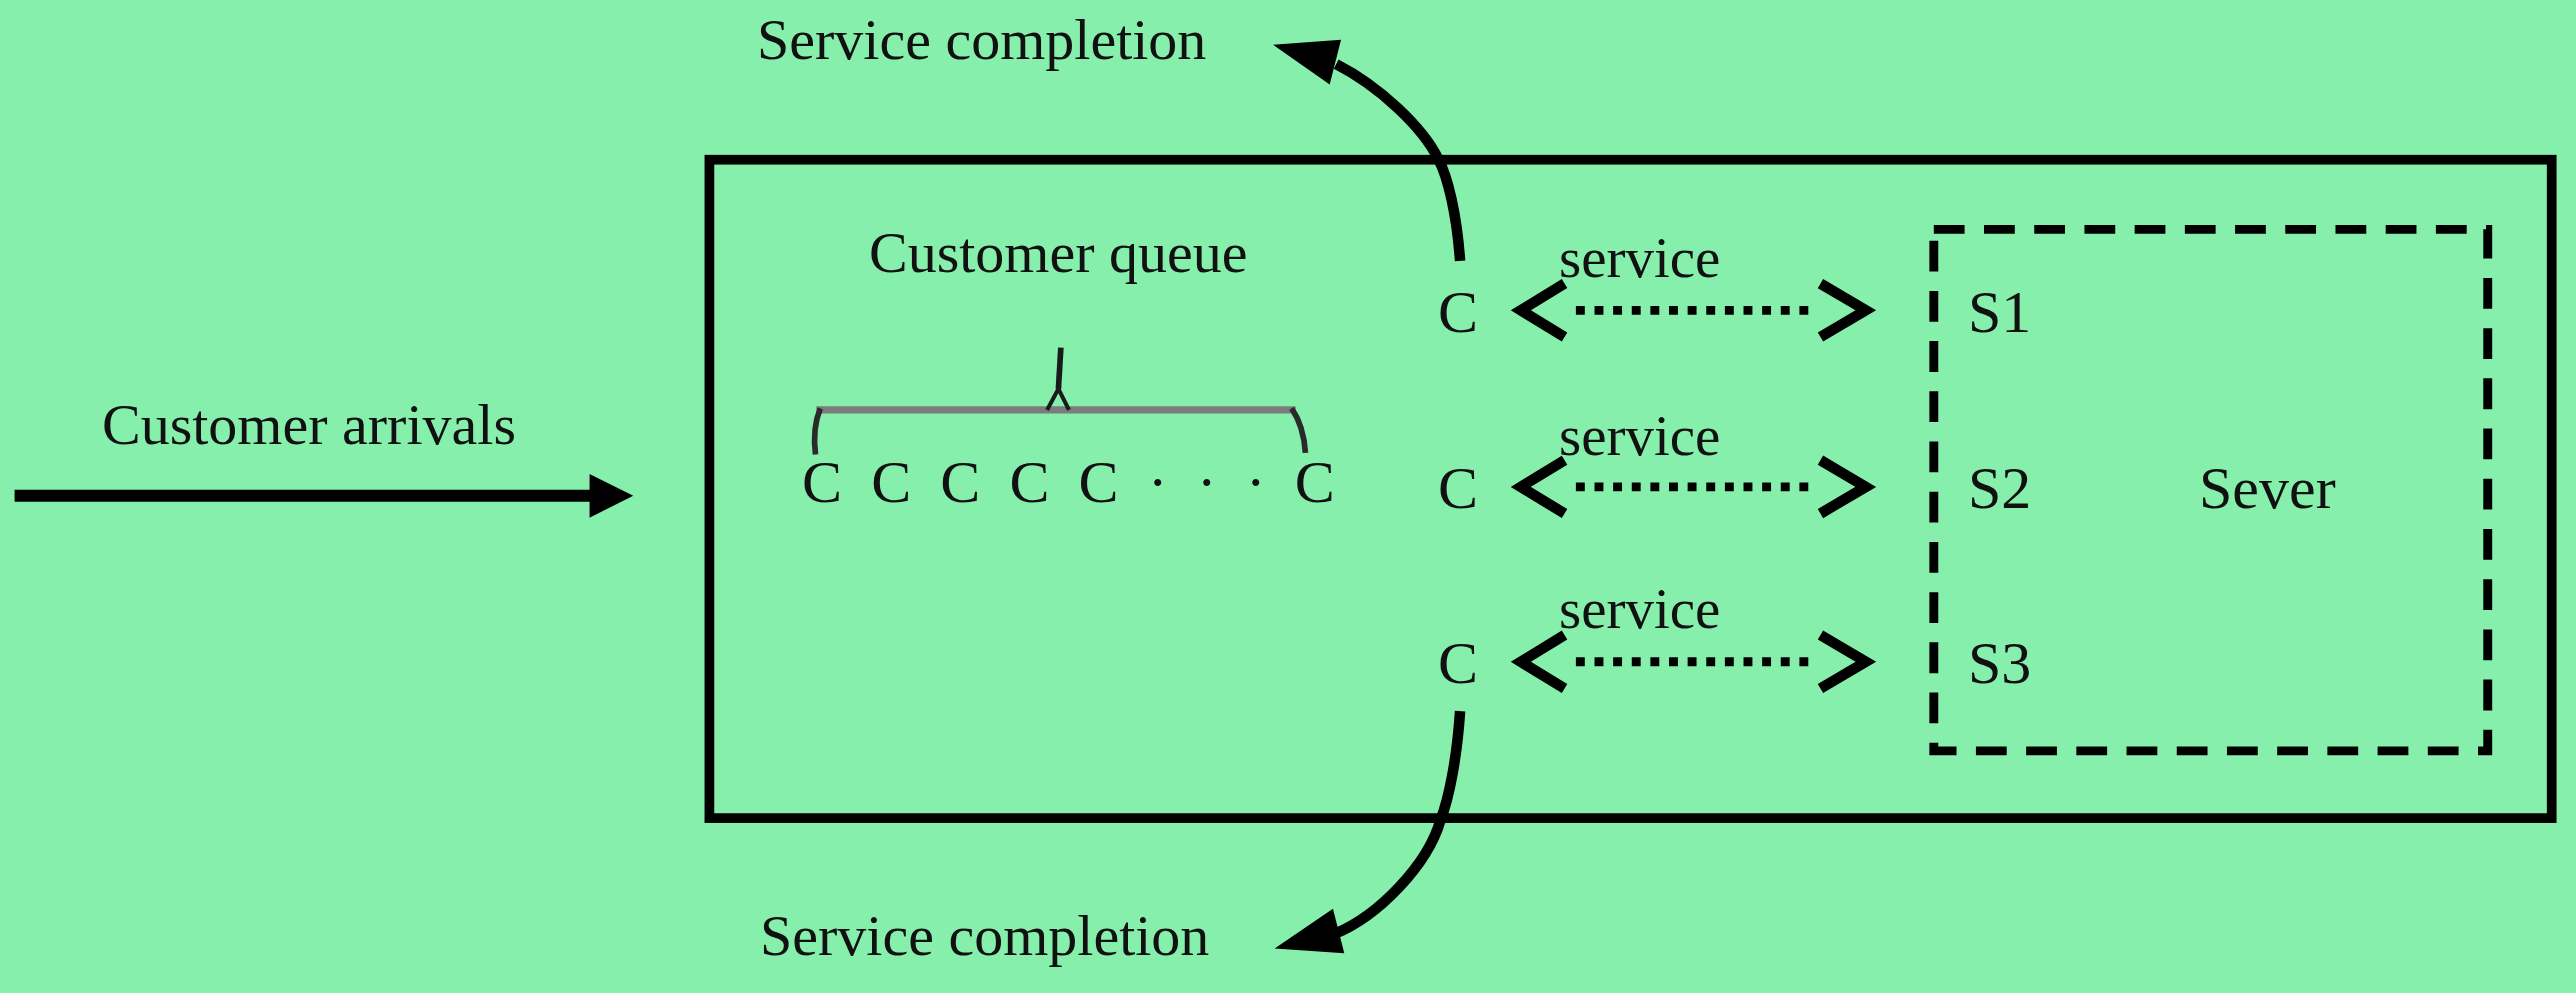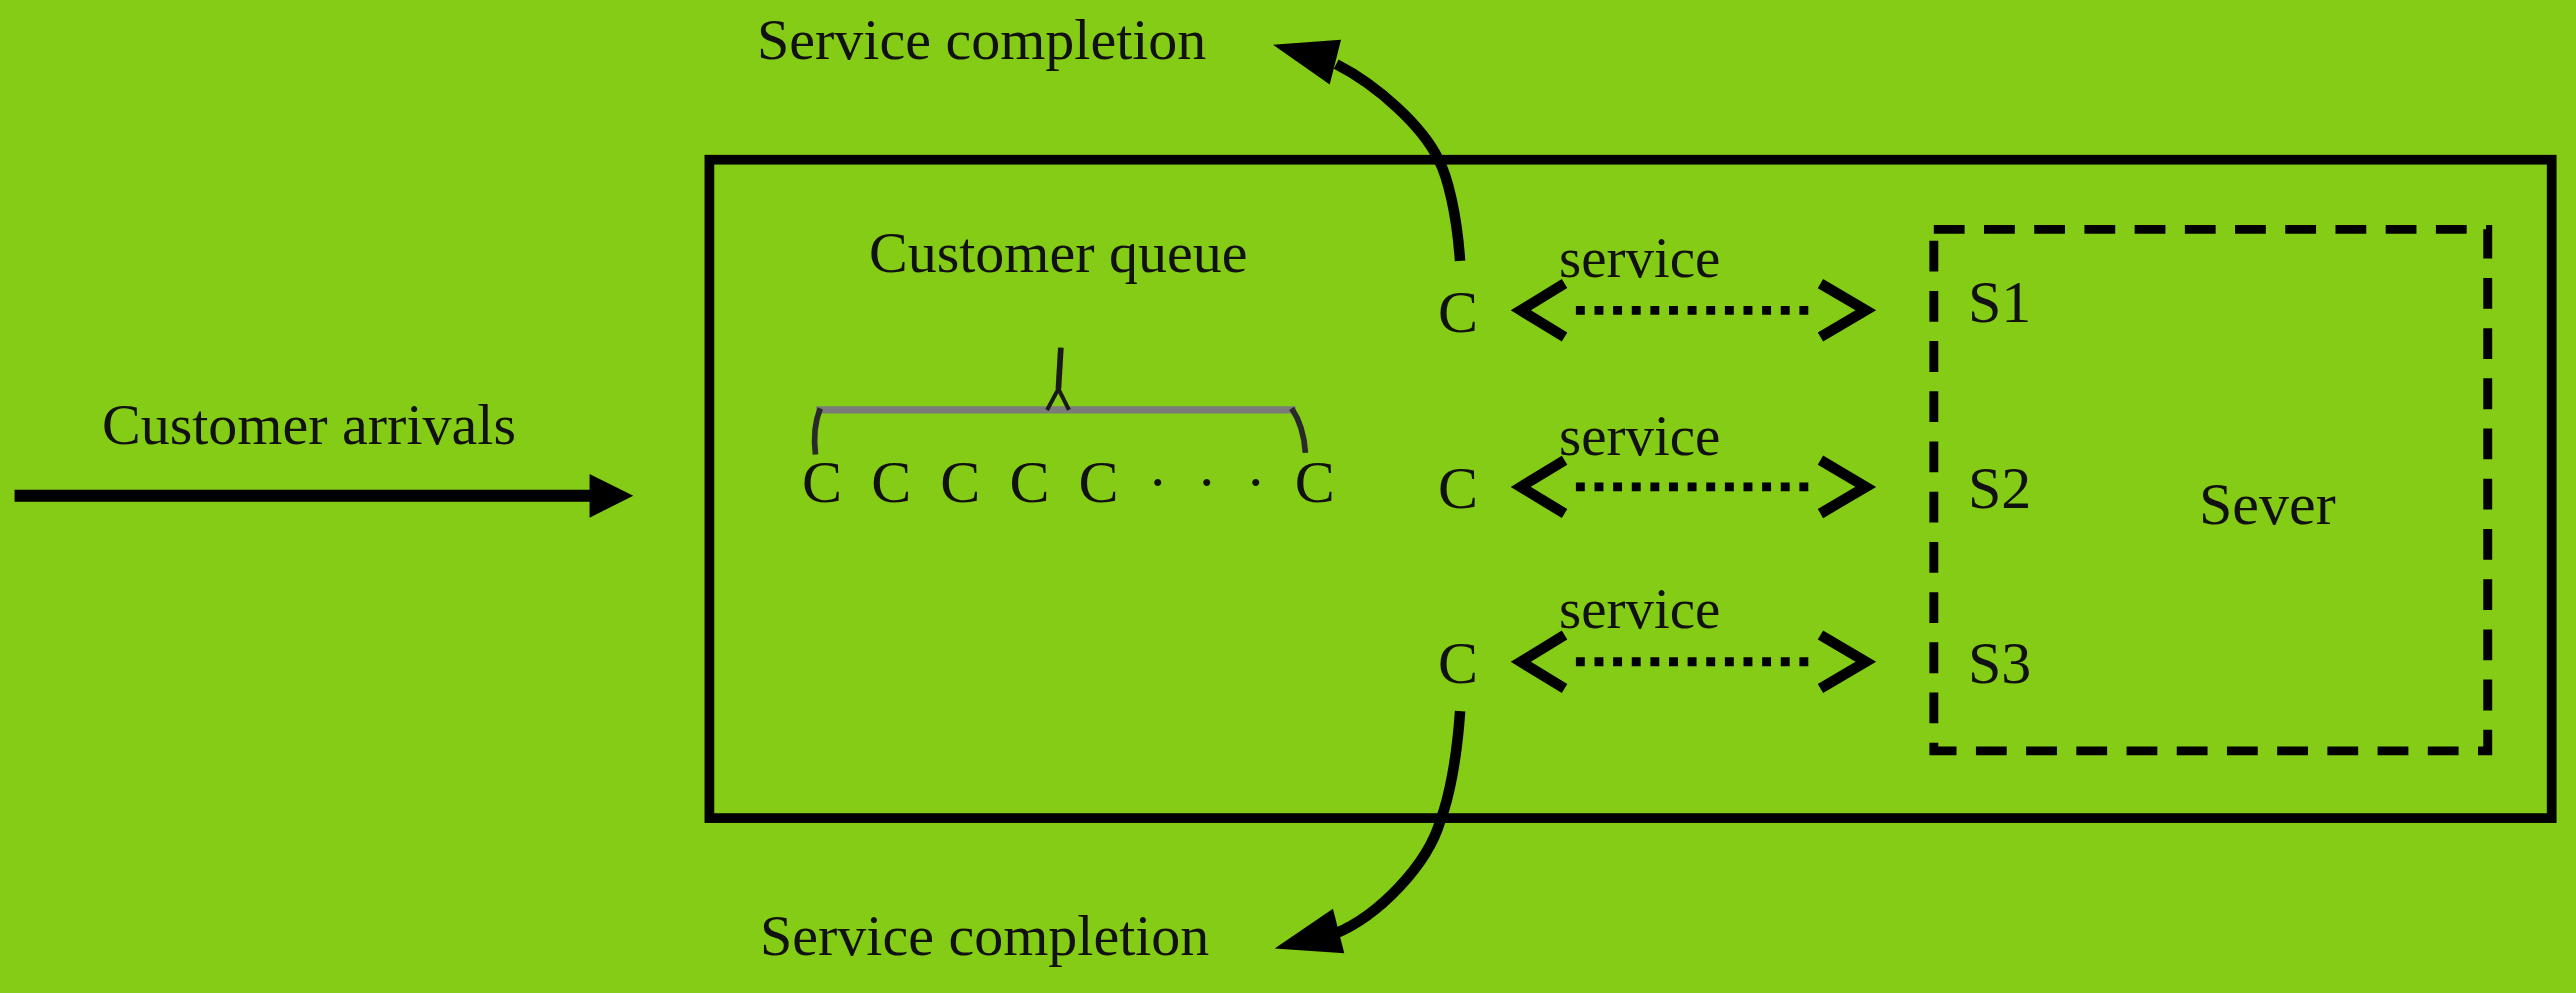--- a/index.html
+++ b/index.html
@@ -4,21 +4,21 @@
 <style>
   html, body {
     margin: 0;
     padding: 0;
     background: #ffffff;
   }
   #diagram {
     position: relative;
     width: 2576px;
     height: 994px;
-    background: #84cc16;
+    background: #86efac;
     font-family: "Liberation Serif", "DejaVu Serif", serif;
     color: #111111;
     overflow: hidden;
   }
   #shapes {
     position: absolute;
     left: 0;
     top: 0;
     width: 2576px;
     height: 994px;
@@ -110,28 +110,28 @@
     <span>C</span>
     <span>C</span>
     <span>·</span>
     <span>·</span>
     <span>·</span>
     <span>C</span>
   </div>
 
   <div class="lbl lbl-c" style="left:1438px; top:282px;">C</div>
   <div class="lbl lbl-svc" style="left:1559px; top:229px;">service</div>
-  <div class="lbl lbl-c" style="left:1968px; top:272px;">S1</div>
+  <div class="lbl lbl-c" style="left:1968px; top:282px;">S1</div>
 
   <div class="lbl lbl-c" style="left:1438px; top:458px;">C</div>
   <div class="lbl lbl-svc" style="left:1559px; top:407px;">service</div>
   <div class="lbl lbl-c" style="left:1968px; top:458px;">S2</div>
 
   <div class="lbl lbl-c" style="left:1438px; top:633px;">C</div>
   <div class="lbl lbl-svc" style="left:1559px; top:580px;">service</div>
   <div class="lbl lbl-c" style="left:1968px; top:633px;font-family:Liberation Serif, serif;">S3</div>
 
-  <div class="lbl lbl-c" style="left:2199px; top:458px;margin-top:16px;">Sever</div>
+  <div class="lbl lbl-c" style="left:2199px; top:458px;">Sever</div>
 
   <div class="lbl lbl-big" style="left:760px; top:907px;">Service completion</div>
 
 </div>
 
 
 </body></html>

